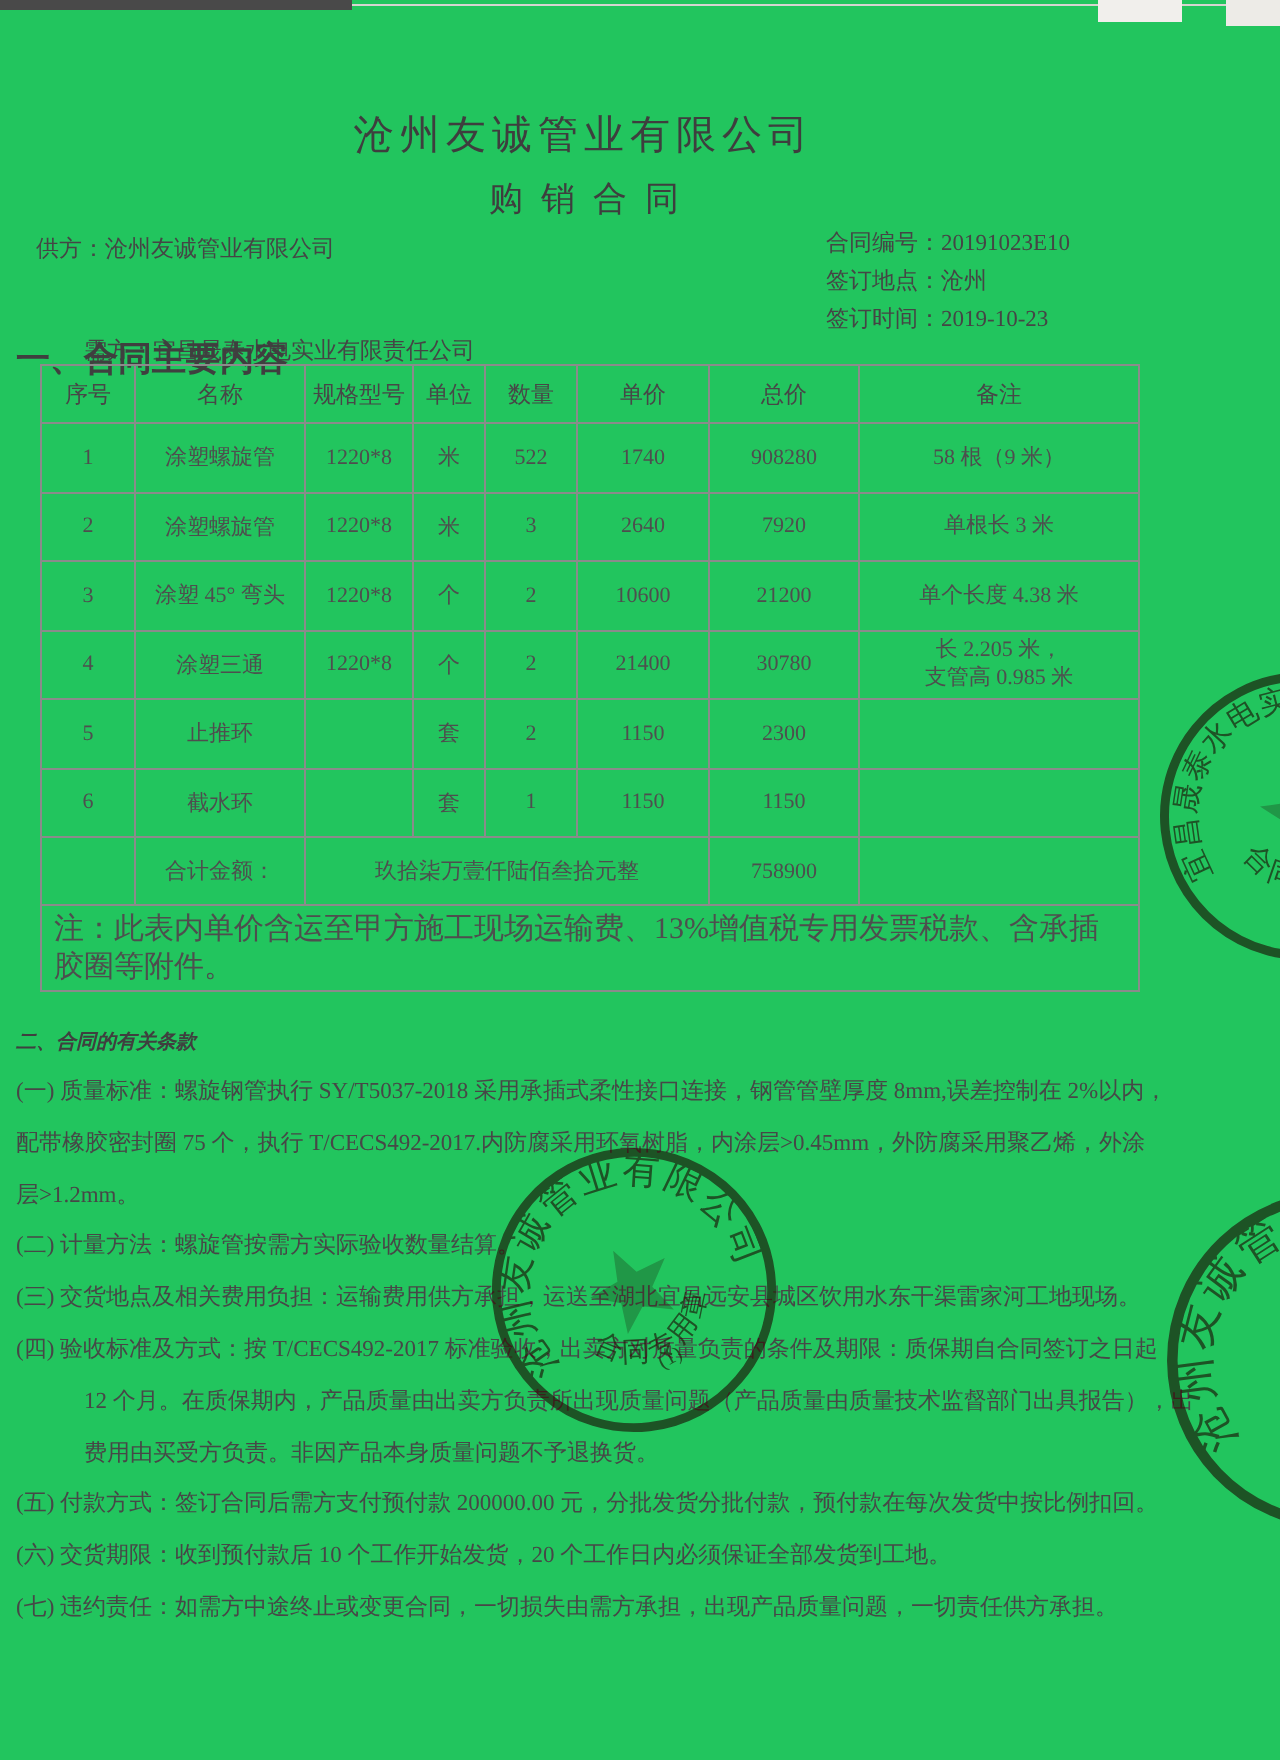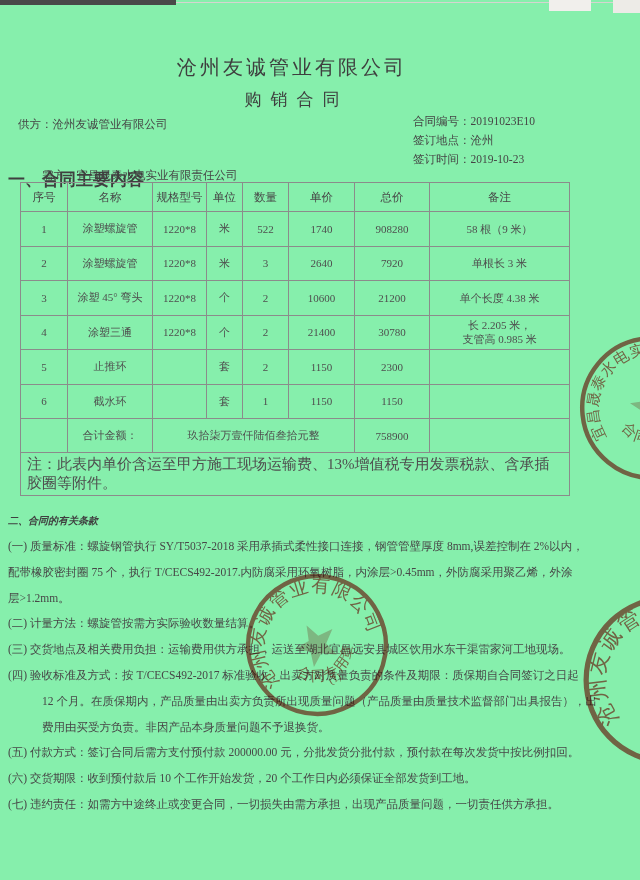--- a/index.html
+++ b/index.html
@@ -1,18 +1,18 @@
 <!DOCTYPE html>
 <html><head>
 <meta charset="utf-8">
 <style>
   html,body{margin:0;padding:0;background:#e9e9e9;}
   .page{
     position:relative;width:640px;height:880px;margin:0 auto;
-    background:#86efac;overflow:hidden;
+    background:#22c55e;overflow:hidden;
     font-family:"Liberation Serif","DejaVu Serif",serif;
     color:#4a4a4a;
   }
   
   .art-topbar{position:absolute;left:0;top:0;width:176px;height:5px;background:#494949;}
   .art-topline{position:absolute;left:0;top:2px;width:640px;height:1px;background:#d6d4d0;}
   .art-box1{position:absolute;left:549px;top:0;width:42px;height:11px;background:#f1efec;}
   .art-box2{position:absolute;left:613px;top:0;width:27px;height:13px;background:#edebe7;}
 
   .company-title{position:absolute;left:0;top:54px;width:584px;text-align:center;

